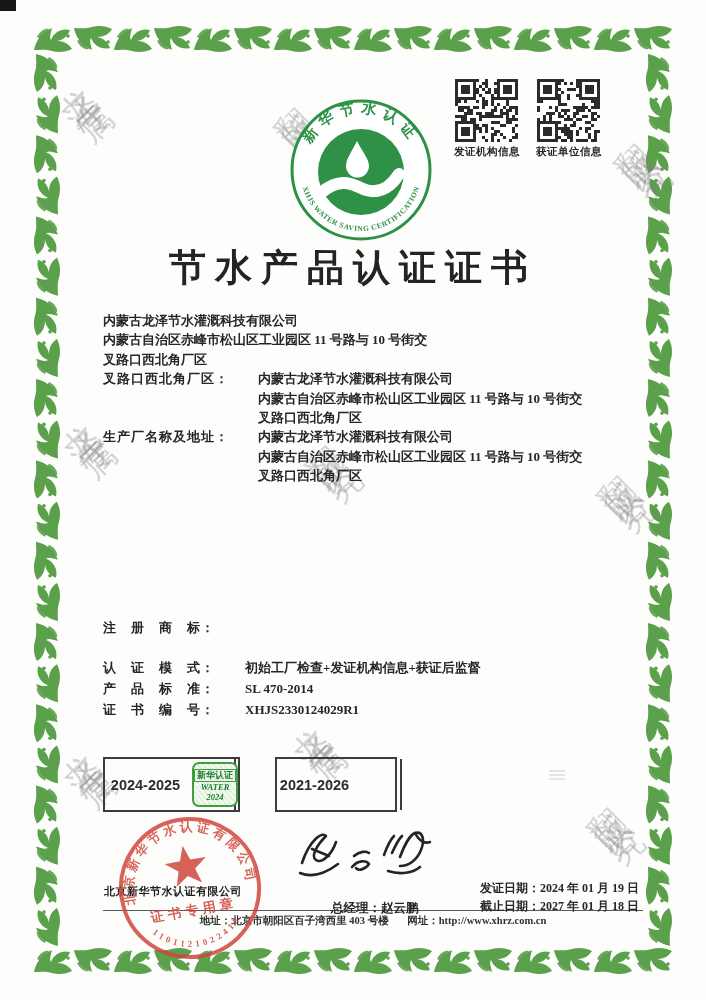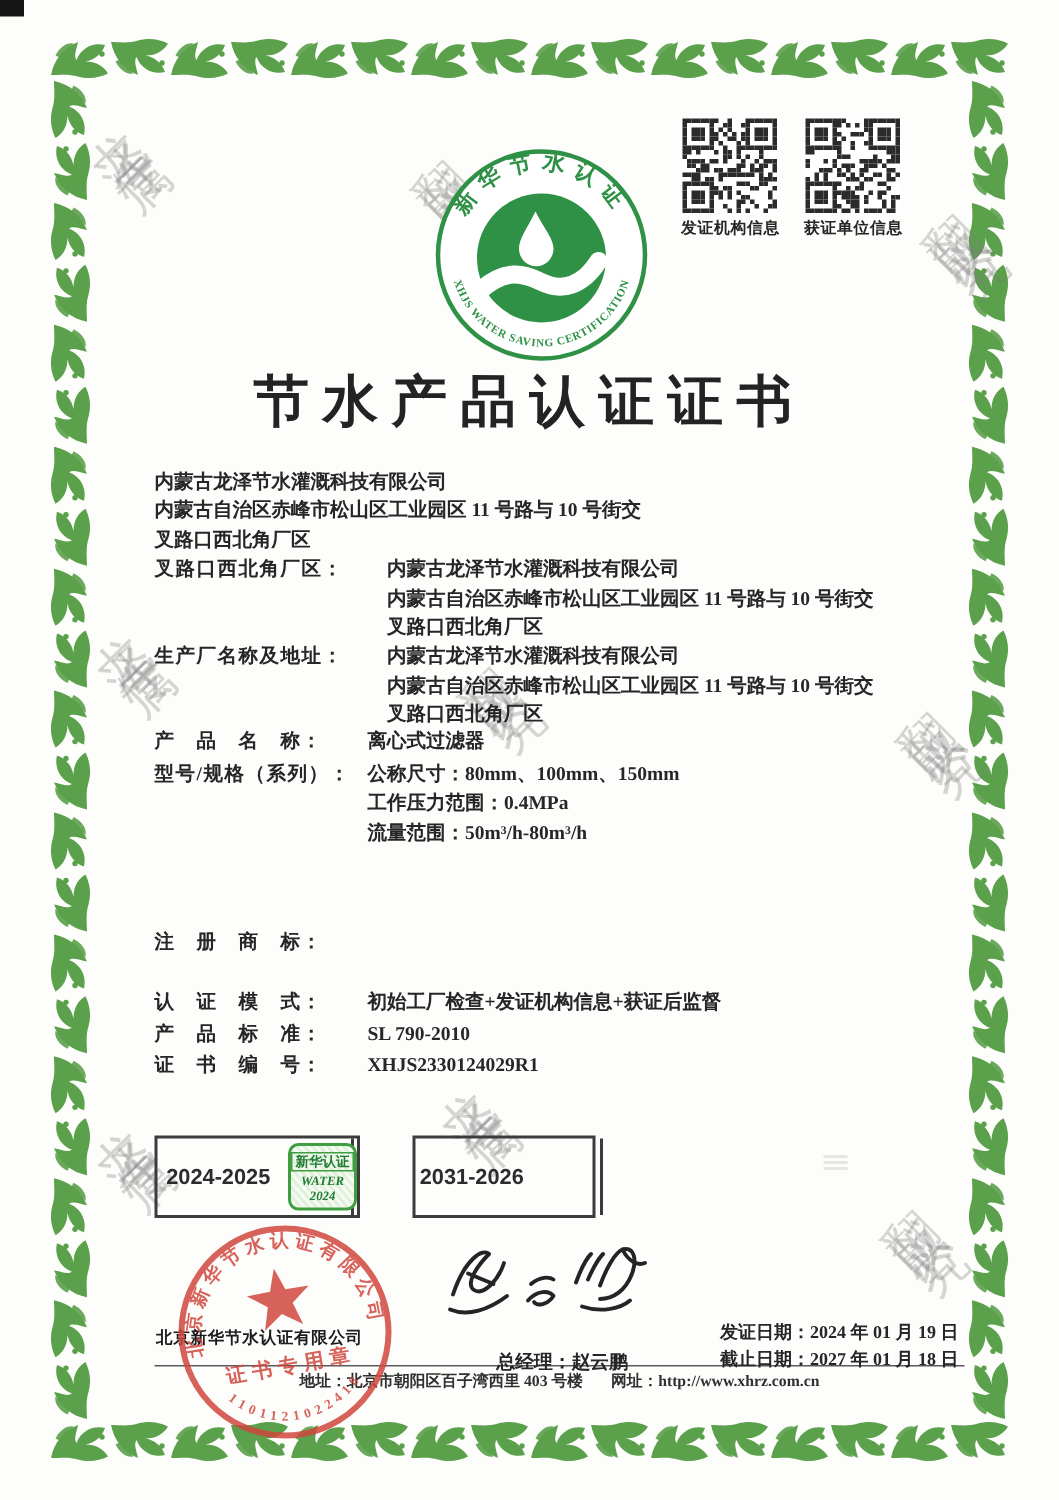--- a/index.html
+++ b/index.html
@@ -649,65 +649,51 @@
     <div class="frow">
       <span class="flabel">生产厂名称及地址：</span>
       <span class="fval">
         <div>内蒙古龙泽节水灌溉科技有限公司</div>
         <div>内蒙古自治区赤峰市松山区工业园区 11 号路与 10 号街交</div>
         <div>叉路口西北角厂区</div>
       </span>
     </div>
   </div>
 
-  <div class="sect sectB" id="sectionB">
-    <div class="frow">
-      <span class="flabel">产　品　名　称：</span>
-      <span class="fval">离心式过滤器</span>
-    </div>
-    <div class="frow" style="margin-top:3px">
-      <span class="flabel">型号/规格（系列）：</span>
-      <span class="fval">
-        <div>公称尺寸：80mm、100mm、150mm</div>
-        <div>工作压力范围：0.4MPa</div>
-        <div>流量范围：50m³/h-80m³/h</div>
-      </span>
-    </div>
-  </div>
 
   <div class="sect sectC" id="sectionC">
     <div class="frow">
       <span class="flabel">注　册　商　标：</span>
       <span class="fval"></span>
     </div>
   </div>
 
   <div class="sect sectD" id="sectionD">
     <div class="frow">
       <span class="flabel">认　证　模　式：</span>
       <span class="fval">初始工厂检查+发证机构信息+获证后监督</span>
     </div>
     <div class="frow">
       <span class="flabel">产　品　标　准：</span>
-      <span class="fval">SL 790-2010</span>
+      <span class="fval">SL 470-2014</span>
     </div>
     <div class="frow">
       <span class="flabel">证　书　编　号：</span>
       <span class="fval">XHJS2330124029R1</span>
     </div>
   </div>
 
 
   <div class="boxrow">
     <div class="ybox" style="width:137px">
       <div class="ycell" style="width:81px">2024-2025</div>
       <div class="ycell2"></div>
     </div>
     <div class="ybox" style="width:122px;margin-left:35px">
-      <div class="ycell" style="width:75px">2031-2026</div>
+      <div class="ycell" style="width:75px">2021-2026</div>
       <div class="ycell2"></div>
     </div>
   </div>
 
   <div class="sticker">
     <div class="s1">新华认证</div>
     <div class="s2">WATER</div>
     <div class="s3">2024</div>
   </div>
   <div class="smudge"></div>

